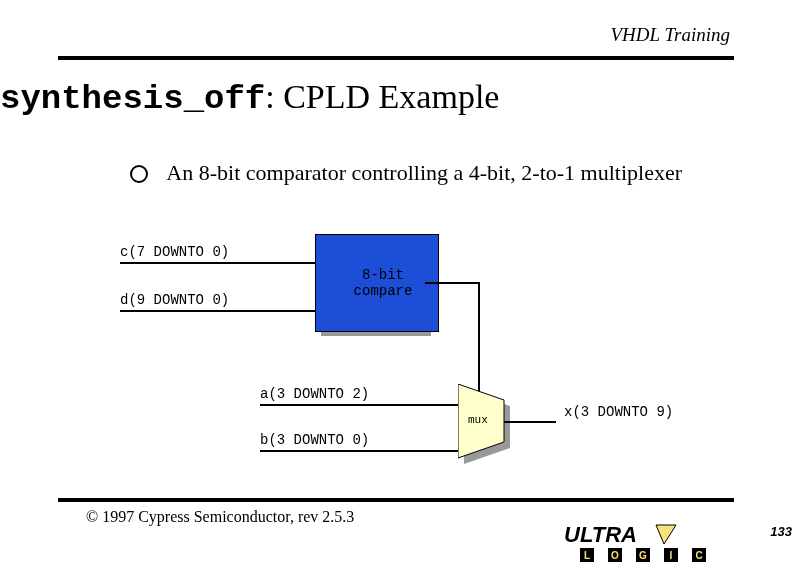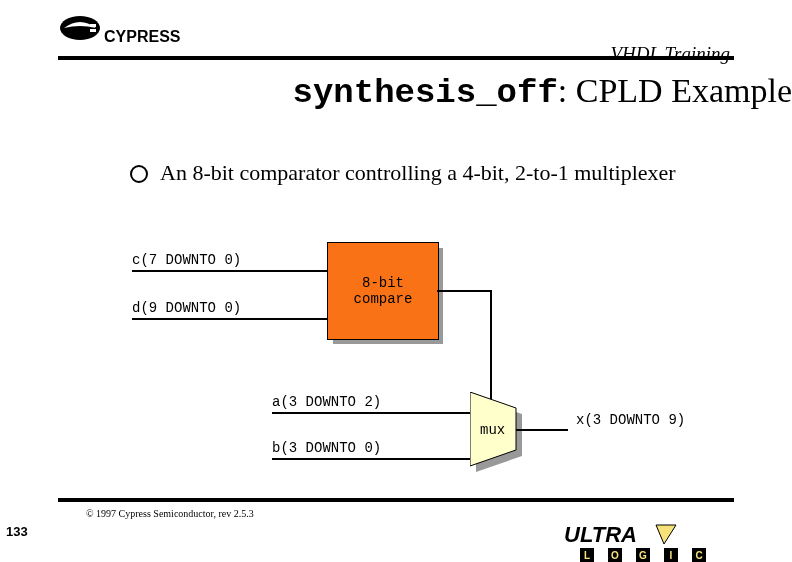--- a/index.html
+++ b/index.html
@@ -23,151 +23,143 @@
     position: absolute;
     left: 8px;
     top: 0;
   }
   .header-label {
     position: absolute;
     right: 12px;
     top: 10px;
     font-style: italic;
     font-size: 19px;
-    margin-top: 19px;
   }
   .header-rule {
     position: absolute;
     left: 8px;
     right: 8px;
     top: 42px;
     height: 4px;
     background: #000;
   }
   .title {
     position: absolute;
-    top: 72px;
+    top: 78px;
     left: 0;
     right: 0;
-    text-align: right;
+    text-align: left;
     font-size: 34px;
   }
   .title .mono {
     font-family: 'Courier New', monospace;
     font-weight: bold;
   }
   .bullet-row {
     position: absolute;
     top: 160px;
     left: 130px;
     right: 110px;
     font-size: 22px;
     display: flex;
+    justify-content: space-between;
   }
   .bullet-marker {
     width: 14px;
     height: 14px;
     border: 2px solid #000;
     border-radius: 50%;
     margin-top: 5px;
     margin-right: 12px;
     flex-shrink: 0;
   }
   .mono-small {
     font-family: 'Courier New', monospace;
     font-size: 14px;
     white-space: nowrap;
   }
   
   .diag {
     position: absolute;
-    top: 222px;
+    top: 214px;
     left: 120px;
     width: 620px;
     height: 260px;
-    margin-left: 12px;
   }
   .sig {
     position: absolute;
   }
   .line {
     position: absolute;
     background: #000;
   }
   .box-shadow {
     position: absolute;
     background: #999;
   }
   .box {
     position: absolute;
-    background: #f97316;
+    background: #1d4ed8;
     border: 1px solid #000;
     text-align: center;
     font-family: 'Courier New', monospace;
     font-size: 14px;
     display: flex;
     align-items: center;
     justify-content: center;
+    padding-left: 12px;
   }
   .mux-shadow {
     position: absolute;
   }
   .mux {
     position: absolute;
   }
   .mux-label {
     position: absolute;
     font-family: 'Courier New', monospace;
-    font-size: 14px;
+    font-size: 11px;
   }
   
   .footer-rule {
     position: absolute;
     left: 58px;
     right: 58px;
     top: 498px;
     height: 4px;
     background: #000;
   }
   .copyright {
     position: absolute;
     left: 86px;
     top: 508px;
-    font-size: 10px;
+    font-size: 16px;
     font-family: 'Times New Roman', serif;
   }
   .page-num {
     position: absolute;
-    left: 6px;
+    left: 16px;
     right: 0;
     top: 524px;
-    text-align: left;
+    text-align: right;
     font-size: 13px;
     font-weight: bold;
     font-family: Arial, sans-serif;
+    font-style: italic;
   }
   .ultra {
     position: absolute;
     right: 58px;
     top: 522px;
   }
 </style>
 </head>
 <body>
 
 <div class="header">
-  <div class="logo">
-    <svg width="150" height="38" viewBox="0 0 150 38">
-      <ellipse cx="22" cy="14" rx="20" ry="12" fill="#000"></ellipse>
-      <path d="M6 14 Q22 2 38 14 Q22 10 6 14" fill="#fff"></path>
-      <rect x="32" y="10" width="6" height="3" fill="#fff"></rect>
-      <rect x="32" y="15" width="6" height="3" fill="#fff"></rect>
-      <text x="46" y="28" font-family="Arial" font-size="16" font-weight="bold" fill="#000">CYPRESS</text>
-    </svg>
-  </div>
   <div class="header-label">VHDL Training</div>
   <div class="header-rule"></div>
 </div>
 
 <div class="title">
   <span class="mono">synthesis_off</span><span>: CPLD Example</span>
 </div>
 
 <div class="bullet-row">
   <div class="bullet-marker"></div>

